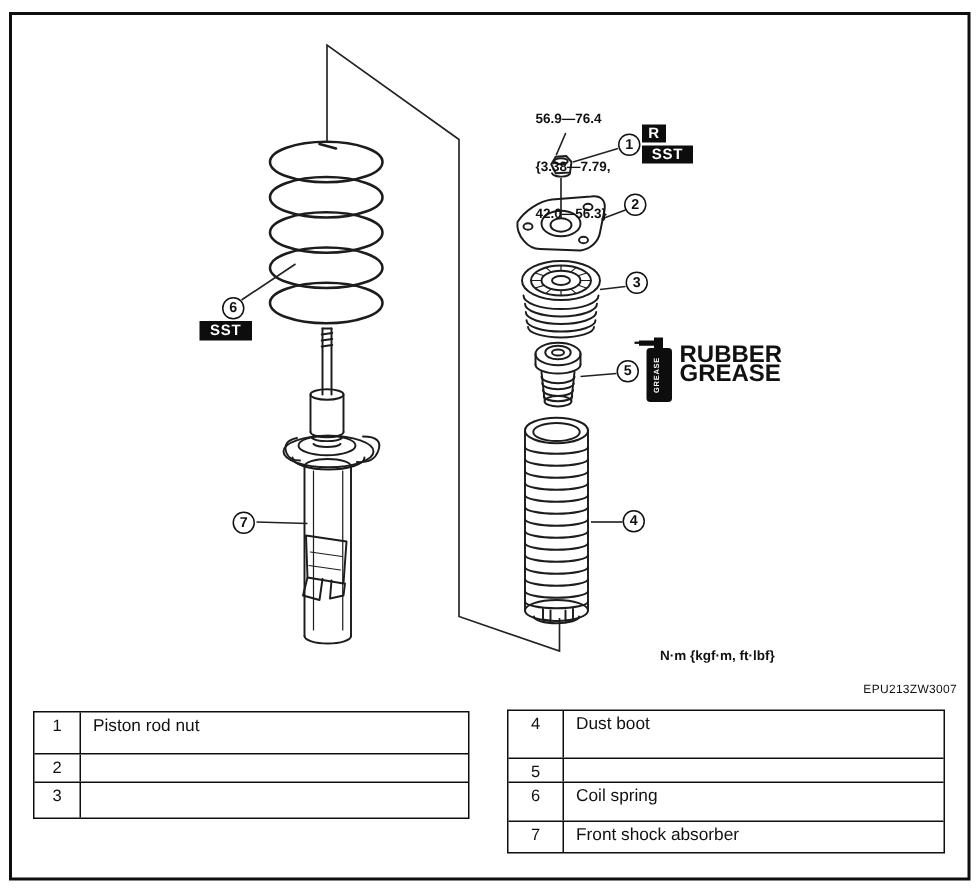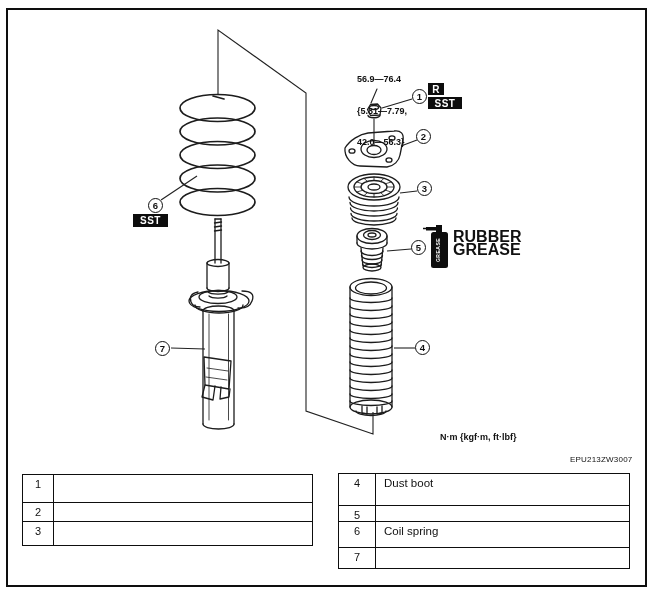--- a/index.html
+++ b/index.html
@@ -12,21 +12,21 @@
   .thin{stroke-width:0.8;}
   .lead{stroke:#222;stroke-width:1.1;}
   .badge{position:absolute;background:#0d0d0d;color:#fff;font-weight:bold;font-size:10px;
          display:flex;align-items:center;justify-content:center;letter-spacing:0.5px;}
   .callout{position:absolute;width:15px;height:15px;box-sizing:border-box;border:1.4px solid #111;
            border-radius:50%;background:#fff;display:flex;align-items:center;justify-content:center;
            font-size:9.5px;font-weight:600;}
   .torque{position:absolute;left:357px;top:53px;font-size:9px;font-weight:bold;line-height:10.5px;white-space:pre;}
   .greaselbl{position:absolute;left:453px;top:230px;font-size:16px;font-weight:bold;line-height:13px;}
   .unitnote{position:absolute;left:440px;top:432px;font-size:9px;font-weight:bold;}
-  .figcode{position:absolute;left:570px;top:455px;width:68px;font-size:8px;letter-spacing:0.2px;}
+  .figcode{position:absolute;left:570px;top:455px;width:68px;text-align:right;font-size:8px;letter-spacing:0.2px;}
   .legend{position:absolute;border:1.6px solid #0e0e0e;background:#fff;box-sizing:border-box;}
   .lrow{display:flex;box-sizing:border-box;border-top:1.4px solid #0e0e0e;}
   .lrow:first-child{border-top:none;}
   .lnum{box-sizing:border-box;border-right:1.4px solid #0e0e0e;text-align:center;
         font-size:11px;padding-top:3px;flex:0 0 auto;}
   .llabel{flex:1;font-size:11.5px;padding:3px 0 0 8px;}
 </style>
 </head>
 <body>
 
@@ -182,21 +182,21 @@
       <rect x="431" y="232" width="17" height="36" rx="2.5" fill="#0d0d0d"></rect>
       <rect x="436" y="225" width="6" height="9" fill="#0d0d0d"></rect>
       <rect x="426" y="227" width="11" height="3.5" fill="#0d0d0d"></rect>
       <line x1="423" y1="228.5" x2="427" y2="228.5" stroke="#0d0d0d" stroke-width="1.5"></line>
       <text transform="rotate(-90 439.5 250)" x="439.5" y="250" fill="#ffffff" font-size="5" font-weight="bold" text-anchor="middle" letter-spacing="0.5">GREASE</text>
     </g>
   </svg>
 
   <div class="torque">
     <div>56.9—76.4</div>
-    <div>{5.81—7.79,</div>
+    <div>{3.38—7.79,</div>
     <div>42.0—56.3}</div>
   </div>
 
   <div class="badge" style="left:428px;top:83px;width:16px;height:12px;">R</div>
   <div class="badge" style="left:428px;top:97px;width:34px;height:12px;">SST</div>
   <div class="badge" style="left:133px;top:214px;width:35px;height:13px;">SST</div>
 
   <div class="greaselbl">
     <div>RUBBER</div>
     <div>GREASE</div>
@@ -209,20 +209,21 @@
   <div class="callout" style="left:416px;top:129px;">2</div>
   <div class="callout" style="left:417px;top:181px;">3</div>
   <div class="callout" style="left:415px;top:340px;">4</div>
   <div class="callout" style="left:411px;top:240px;">5</div>
   <div class="callout" style="left:148px;top:198px;">6</div>
   <div class="callout" style="left:155px;top:341px;">7</div>
 
   <div class="legend" style="left:22px;top:474px;width:291px;">
     <div class="lrow" style="height:27px;">
       <div class="lnum" style="width:31px;">1</div>
+      <div class="llabel">Piston rod nut</div>
     </div>
     <div class="lrow" style="height:19px;">
       <div class="lnum" style="width:31px;">2</div>
     </div>
     <div class="lrow" style="height:24px;">
       <div class="lnum" style="width:31px;">3</div>
     </div>
   </div>
 
   <div class="legend" style="left:338px;top:473px;width:292px;">
@@ -232,15 +233,16 @@
     </div>
     <div class="lrow" style="height:16px;">
       <div class="lnum" style="width:37px;">5</div>
     </div>
     <div class="lrow" style="height:26px;">
       <div class="lnum" style="width:37px;">6</div>
       <div class="llabel">Coil spring</div>
     </div>
     <div class="lrow" style="height:21px;">
       <div class="lnum" style="width:37px;">7</div>
+      <div class="llabel">Front shock absorber</div>
     </div>
   </div>
 </div>
 
 </body></html>

